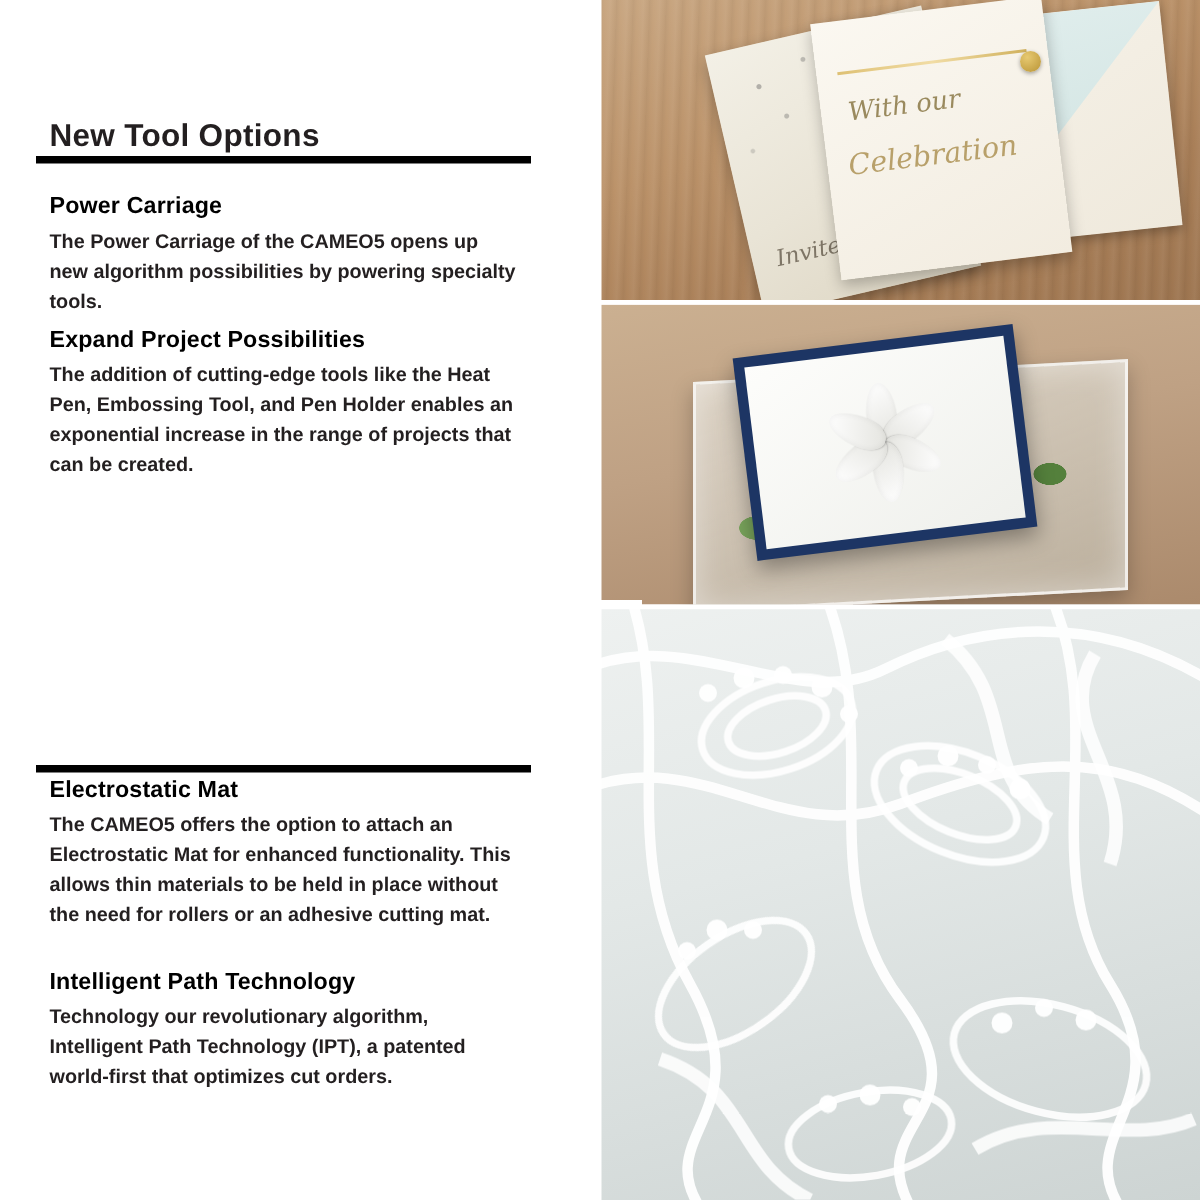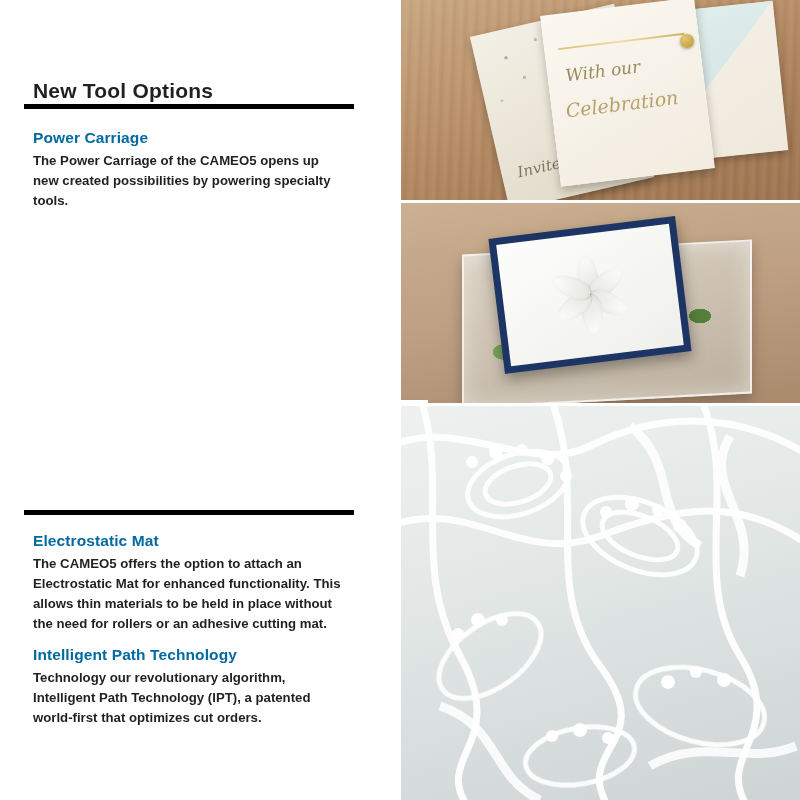--- a/index.html
+++ b/index.html
@@ -58,21 +58,21 @@
 
   .block {
     position: absolute;
     left: 33px;
     width: 312px;
   }
   .block h3 {
     margin: 0 0 4px 0;
     font-size: 15.5px;
     font-weight: bold;
-    color: #0369a1;
+    color: #000000;
     letter-spacing: 0.1px;
   }
   .block p {
     margin: 0;
     font-size: 13.2px;
     line-height: 1.52;
     color: #231f20;
     font-weight: bold;
   }
 
@@ -283,23 +283,27 @@
 <div class="page">
 
   <div class="section section-top">
 
     <div class="text-col">
       <div class="sec-title" style="top:79px;">New Tool Options</div>
       <div class="rule" style="top:104px;"></div>
 
       <div class="block" style="top:129px;">
         <h3>Power Carriage</h3>
-        <p>The Power Carriage of the CAMEO5 opens up new created possibilities by powering specialty tools.</p>
-      </div>
-
+        <p>The Power Carriage of the CAMEO5 opens up new algorithm possibilities by powering specialty tools.</p>
+      </div>
+
+      <div class="block" style="top:218px;">
+        <h3>Expand Project Possibilities</h3>
+        <p>The addition of cutting-edge tools like the Heat Pen, Embossing Tool, and Pen Holder enables an exponential increase in the range of projects that can be created.</p>
+      </div>
     </div>
 
     <div class="img-wrap img-topright">
       <div class="photo-wood"></div>
       <div class="card-env">
         <div class="env-flap"></div>
       </div>
       <div class="card-a">
         <div class="speckle"></div>
         <div class="script">Invite</div>
@@ -330,21 +334,21 @@
       </div>
     </div>
   </div>
 
   <div class="mid-divider"></div>
 
   <div class="section section-bottom">
     <div class="text-col">
       <div class="rule" style="top:110px;"></div>
 
-      <div class="block" style="top:132px;">
+      <div class="block" style="top:118px;">
         <h3>Electrostatic Mat</h3>
         <p>The CAMEO5 offers the option to attach an Electrostatic Mat for enhanced functionality. This allows thin materials to be held in place without the need for rollers or an adhesive cutting mat.</p>
       </div>
 
       <div class="block" style="top:246px;">
         <h3>Intelligent Path Technology</h3>
         <p>Technology our revolutionary algorithm, Intelligent Path Technology (IPT), a patented world-first that optimizes cut orders.</p>
       </div>
     </div>
   </div>

